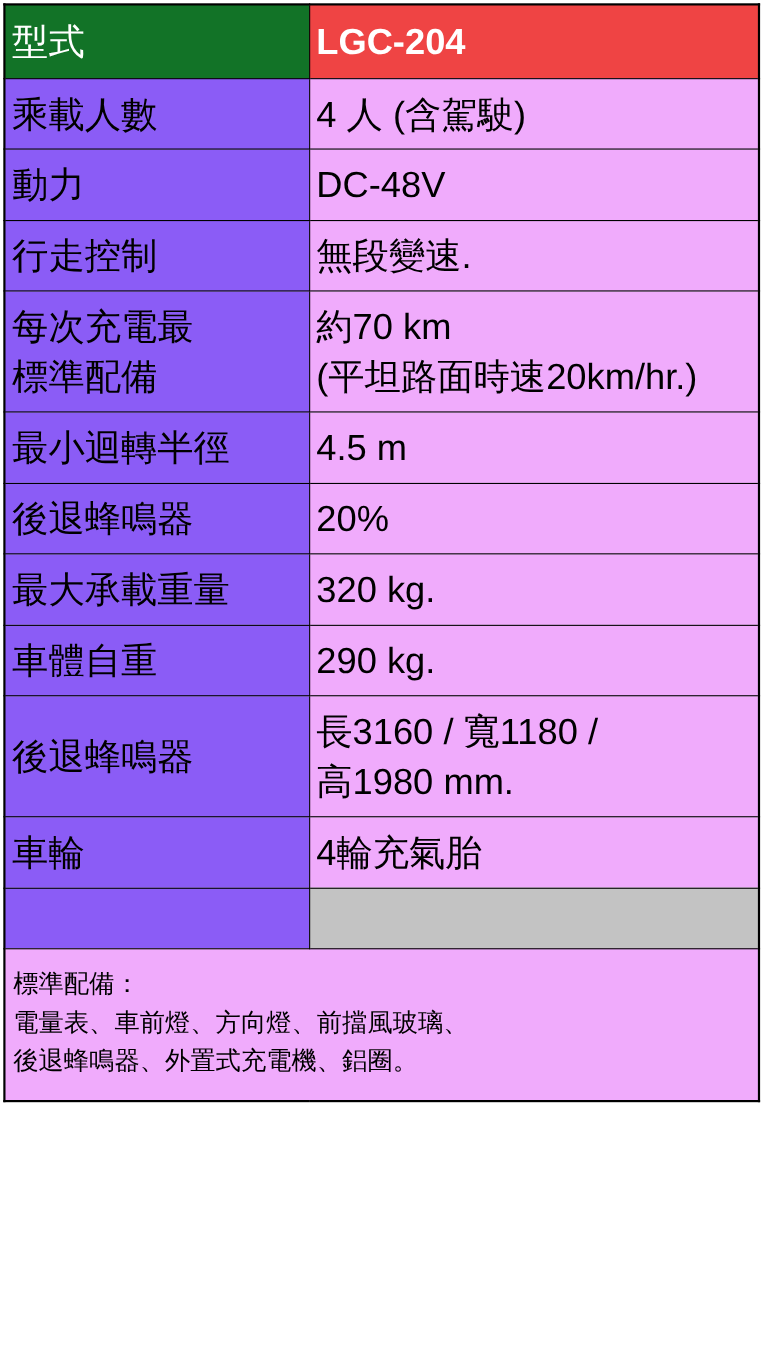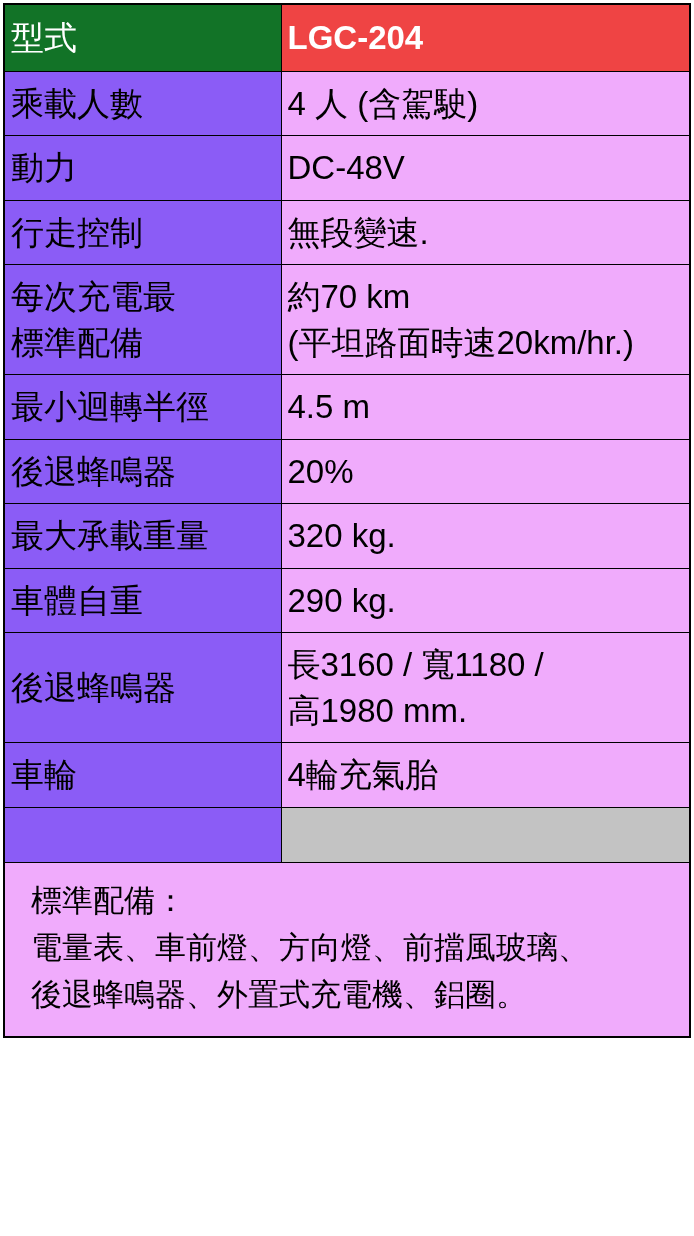--- a/index.html
+++ b/index.html
@@ -54,22 +54,22 @@
   }
   .row-blank .cell-inner {
     min-height: 30px;
     padding-top: 12px;
     padding-bottom: 12px;
   }
   .row-blank .value-cell {
     background: #c3c3c3;
   }
   .footer-cell .cell-inner {
-    padding: 14px 14px 18px 26px;
-    font-size: 31px;
+    padding: 14px 14px 18px 7px;
+    font-size: 23px;
     line-height: 1.52;
   }
   .label-cell .cell-inner {
     font-weight: normal;
   }
 </style>
 </head>
 <body>
 
 <table class="spec-table">

